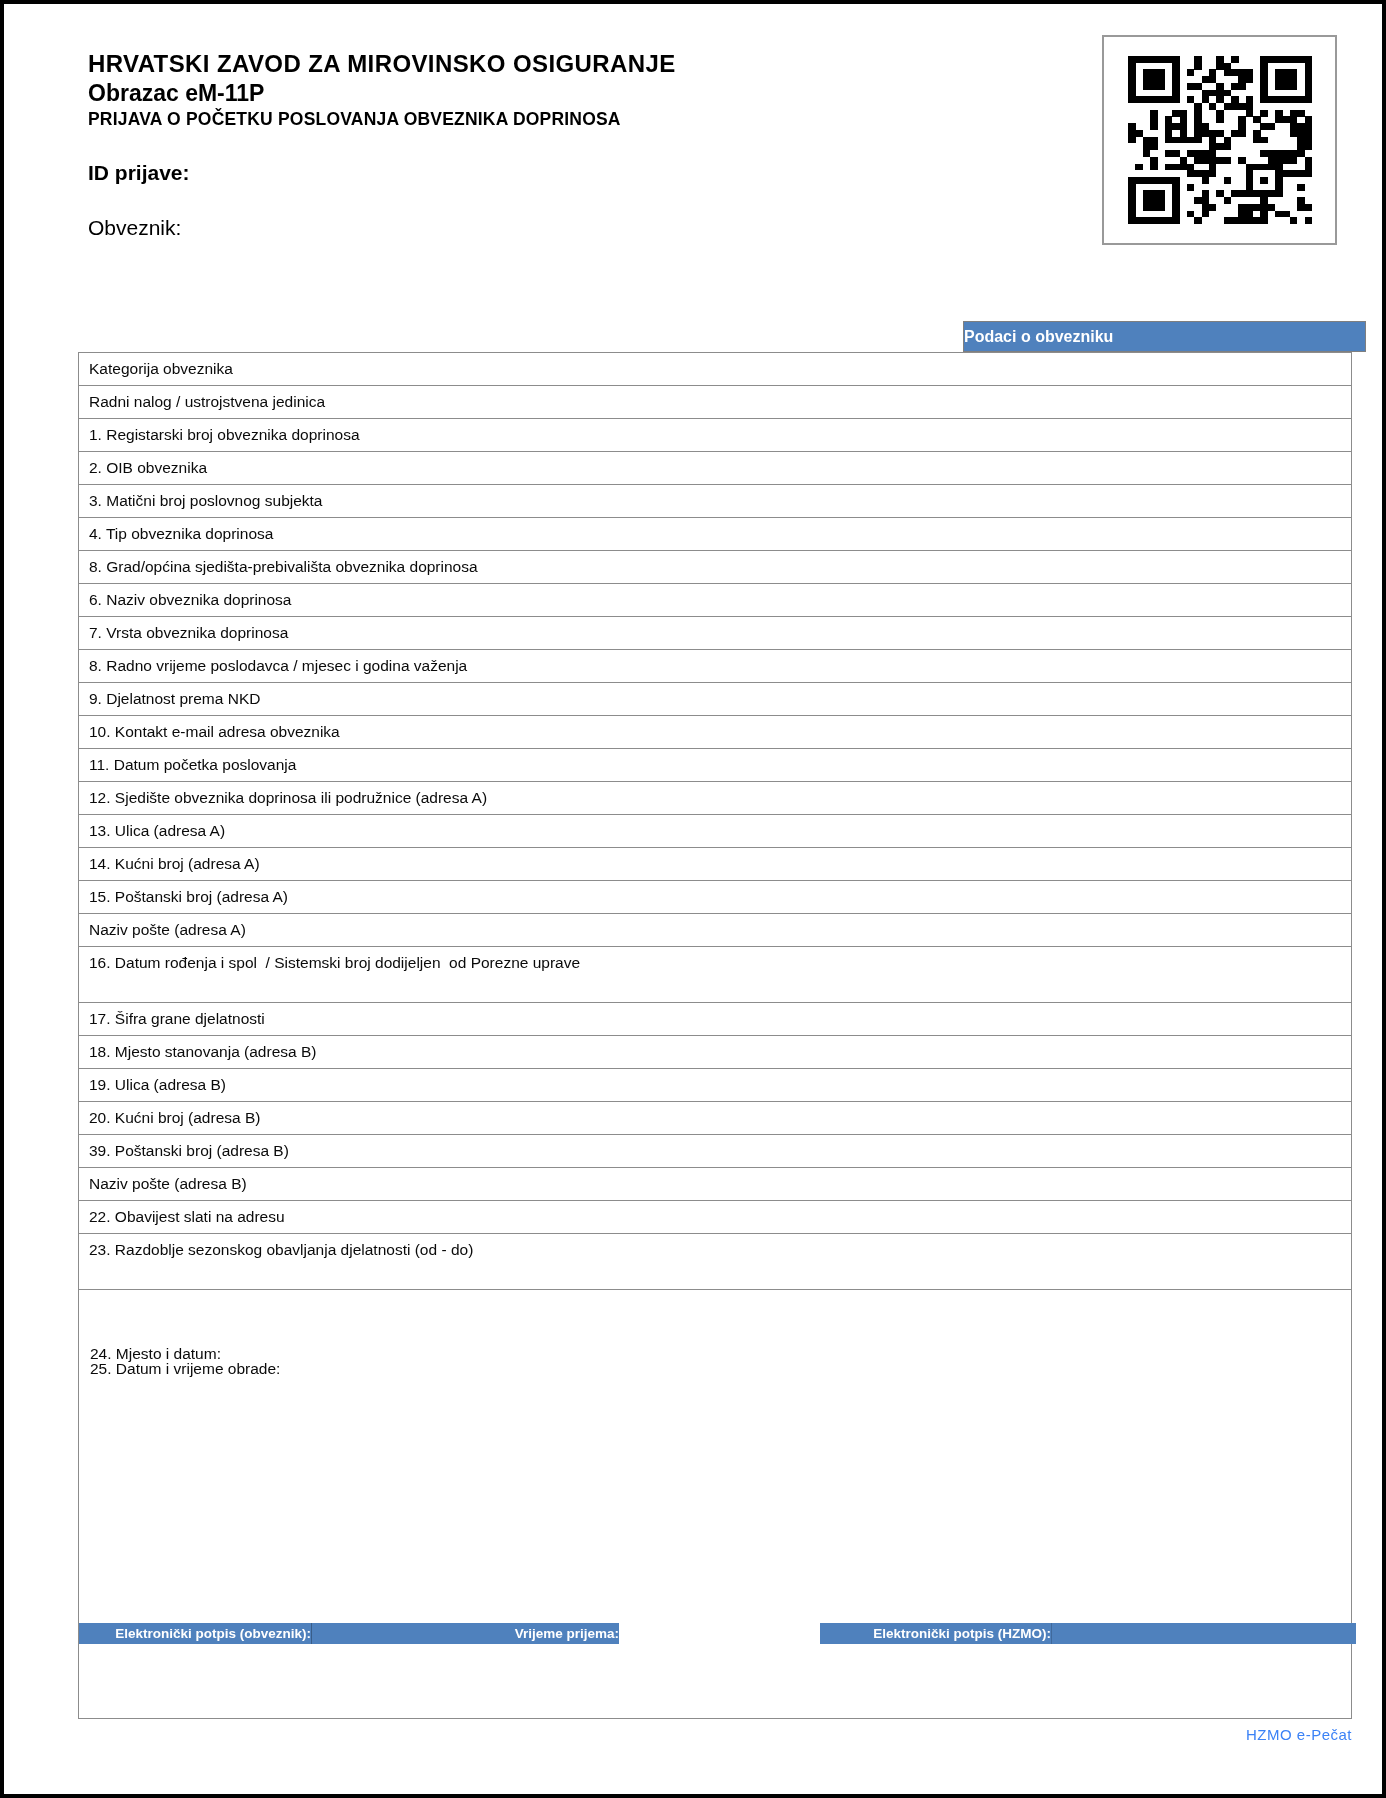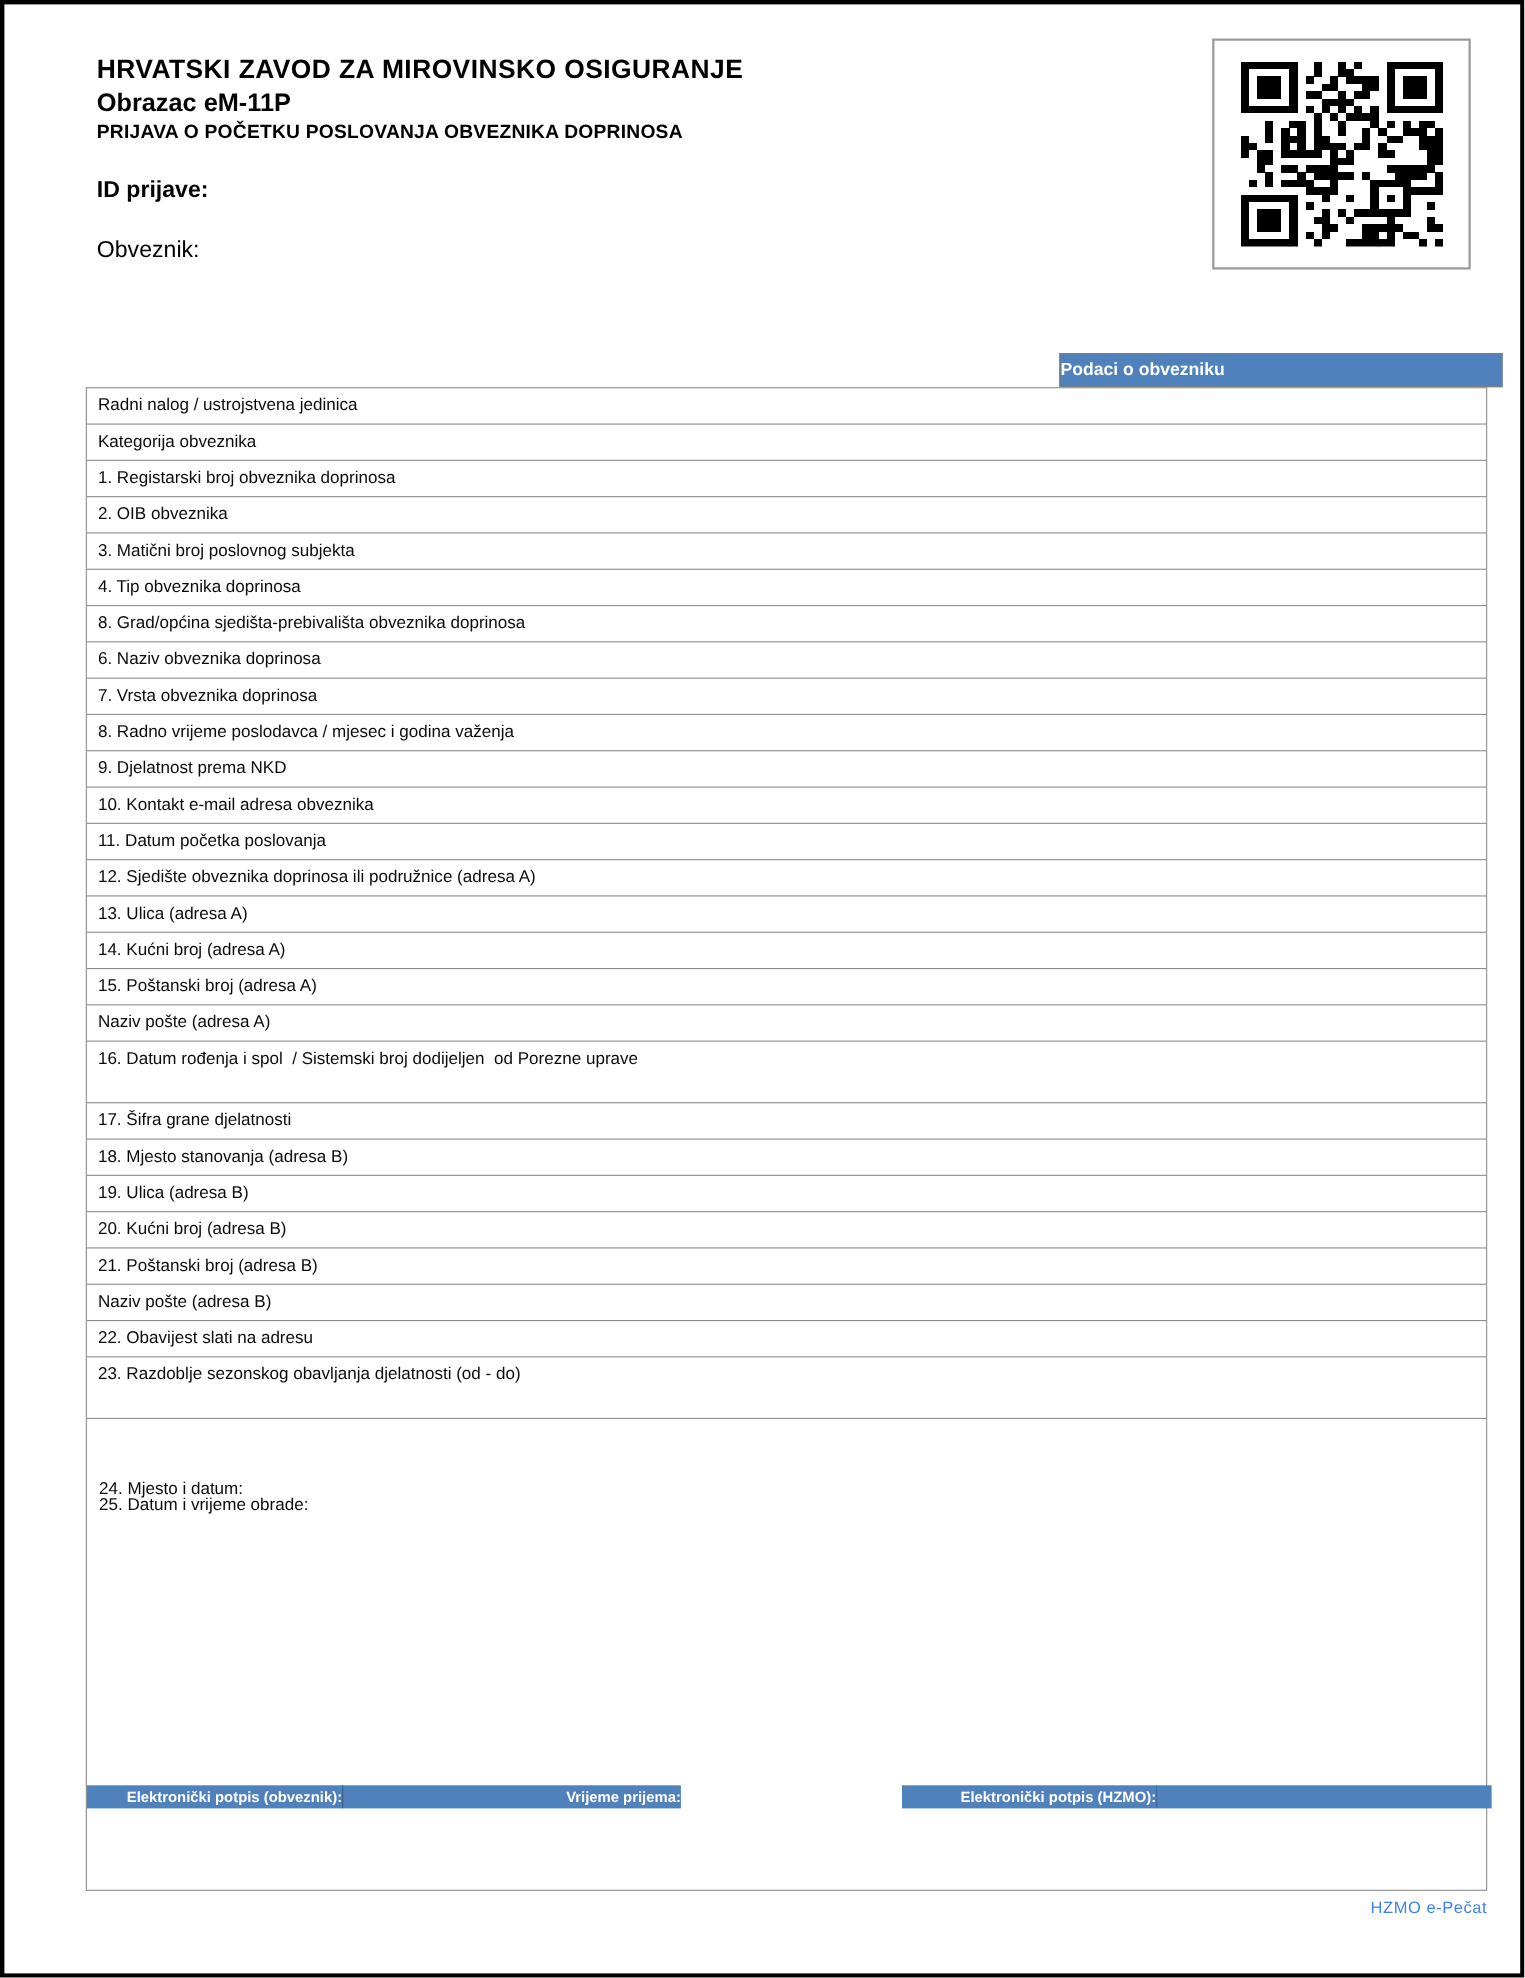--- a/index.html
+++ b/index.html
@@ -370,22 +370,22 @@
         <rect x="17" y="24" width="1.02" height="1.02" fill="#000"></rect>
         <rect x="18" y="24" width="1.02" height="1.02" fill="#000"></rect>
         <rect x="22" y="24" width="1.02" height="1.02" fill="#000"></rect>
         <rect x="24" y="24" width="1.02" height="1.02" fill="#000"></rect>
       </svg>
   </div>
 
   <div class="section-bar">Podaci o obvezniku</div>
 
   <div class="table">
-    <div class="trow">Radni nalog / ustrojstvena jedinica</div>
-      <div class="trow">Kategorija obveznika</div>
+    <div class="trow">Kategorija obveznika</div>
+      <div class="trow">Radni nalog / ustrojstvena jedinica</div>
       <div class="trow">1. Registarski broj obveznika doprinosa</div>
       <div class="trow">2. OIB obveznika</div>
       <div class="trow">3. Matični broj poslovnog subjekta</div>
       <div class="trow">4. Tip obveznika doprinosa</div>
       <div class="trow">8. Grad/općina sjedišta-prebivališta obveznika doprinosa</div>
       <div class="trow">6. Naziv obveznika doprinosa</div>
       <div class="trow">7. Vrsta obveznika doprinosa</div>
       <div class="trow">8. Radno vrijeme poslodavca / mjesec i godina važenja</div>
       <div class="trow">9. Djelatnost prema NKD</div>
       <div class="trow">10. Kontakt e-mail adresa obveznika</div>
@@ -393,21 +393,21 @@
       <div class="trow">12. Sjedište obveznika doprinosa ili podružnice (adresa A)</div>
       <div class="trow">13. Ulica (adresa A)</div>
       <div class="trow">14. Kućni broj (adresa A)</div>
       <div class="trow">15. Poštanski broj (adresa A)</div>
       <div class="trow">Naziv pošte (adresa A)</div>
       <div class="trow tall">16. Datum rođenja i spol  / Sistemski broj dodijeljen  od Porezne uprave</div>
       <div class="trow">17. Šifra grane djelatnosti</div>
       <div class="trow">18. Mjesto stanovanja (adresa B)</div>
       <div class="trow">19. Ulica (adresa B)</div>
       <div class="trow">20. Kućni broj (adresa B)</div>
-      <div class="trow">21. Poštanski broj (adresa B)</div>
+      <div class="trow">39. Poštanski broj (adresa B)</div>
       <div class="trow">Naziv pošte (adresa B)</div>
       <div class="trow">22. Obavijest slati na adresu</div>
       <div class="trow tall">23. Razdoblje sezonskog obavljanja djelatnosti (od - do)</div>
       <div class="bottom-cell">
       <div class="lbl24">24. Mjesto i datum:</div>
       <div class="lbl25">25. Datum i vrijeme obrade:</div>
 
       <div class="sigbar sigbar-left">
         <div class="sigcell c1">Elektronički potpis (obveznik):</div>
         <div class="sigcell c2">Vrijeme prijema:</div>

